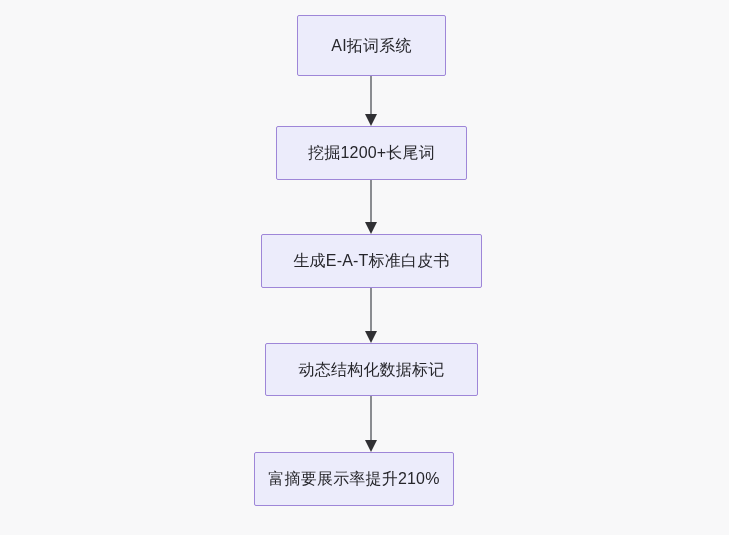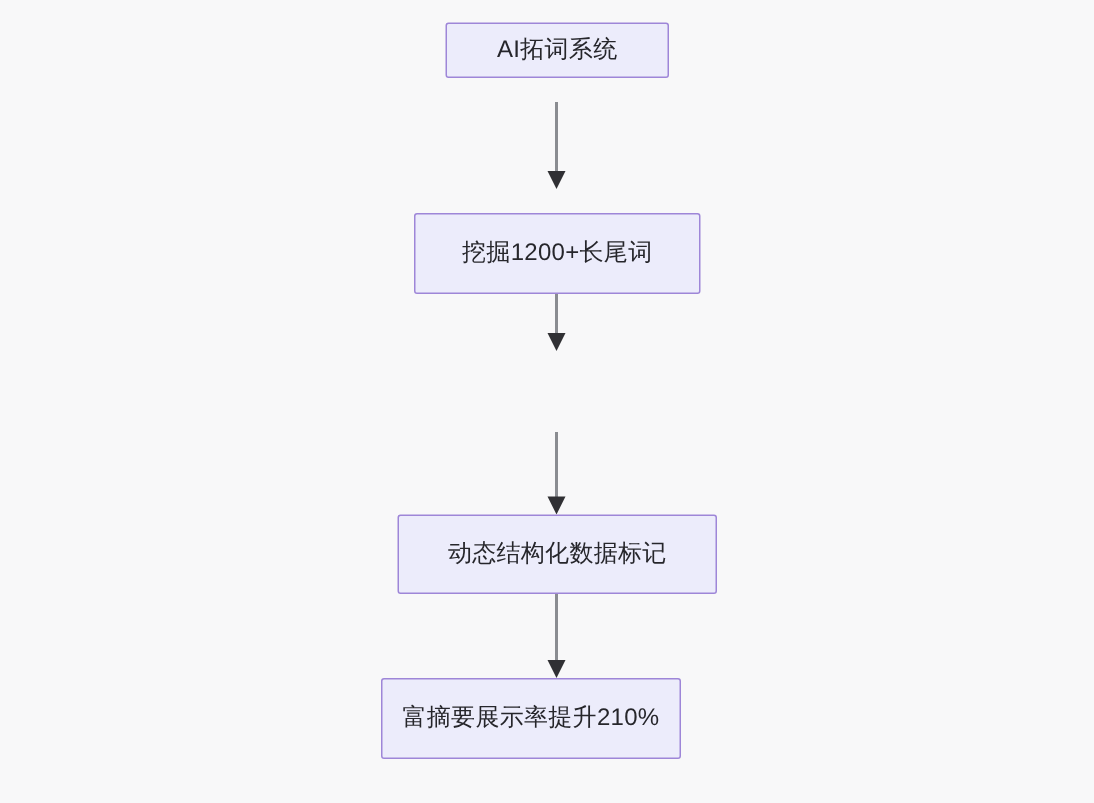--- a/index.html
+++ b/index.html
@@ -72,28 +72,31 @@
   <svg class="edge" width="20" height="61" style="left:361px; top:288px;">
     <line class="edge-line" x1="10" y1="0" x2="10" y2="47"></line>
     <polygon class="edge-arrow" points="10,55 4,43 16,43"></polygon>
   </svg>
 
   <svg class="edge" width="20" height="62" style="left:361px; top:396px;">
     <line class="edge-line" x1="10" y1="0" x2="10" y2="48"></line>
     <polygon class="edge-arrow" points="10,56 4,44 16,44"></polygon>
   </svg>
 
-  <div class="node" style="left:297px; top:15px; width:149px; height:37px;">
+  <div class="node" style="left:297px; top:15px; width:149px; height:61px;">
     <span class="node-label">AI拓词系统</span>
   </div>
 
-  <div class="node" style="left:276px; top:142px; width:191px; height:54px;">
+  <div class="node" style="left:276px; top:126px; width:191px; height:54px;">
     <span class="node-label">挖掘1200+长尾词</span>
   </div>
 
+  <div class="node" style="left:261px; top:234px; width:221px; height:54px;">
+    <span class="node-label">生成E-A-T标准白皮书</span>
+  </div>
 
   <div class="node" style="left:265px; top:343px; width:213px; height:53px;">
     <span class="node-label">动态结构化数据标记</span>
   </div>
 
   <div class="node" style="left:254px; top:452px; width:200px; height:54px;">
     <span class="node-label">富摘要展示率提升210%</span>
   </div>
 
 </div>

